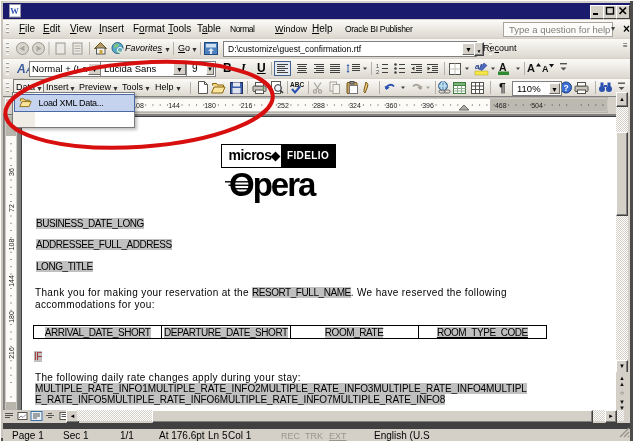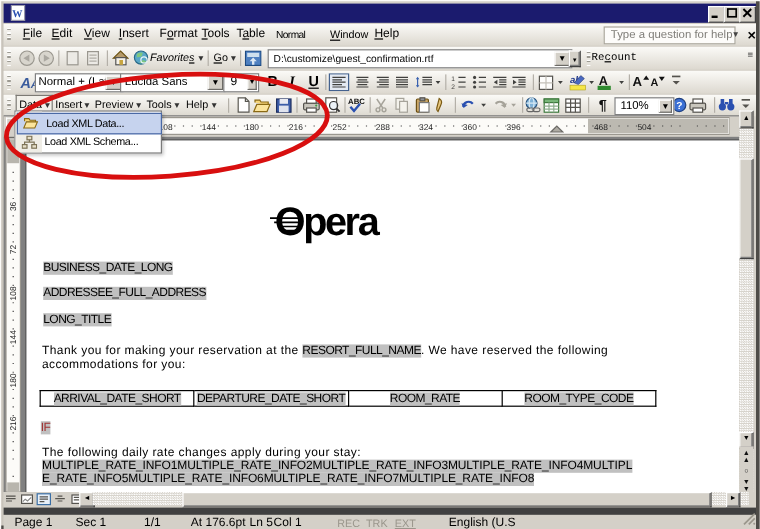--- a/index.html
+++ b/index.html
@@ -54,20 +54,21 @@
     <div class="mi" style="left:16px;"><u>F</u>ile</div>
     <div class="mi" style="left:40px;"><u>E</u>dit</div>
     <div class="mi" style="left:67px;"><u>V</u>iew</div>
     <div class="mi" style="left:96px;"><u>I</u>nsert</div>
     <div class="mi" style="left:130px;">F<u>o</u>rmat</div>
     <div class="mi" style="left:165px;"><u>T</u>ools</div>
     <div class="mi" style="left:194px;">T<u>a</u>ble</div>
     <div class="mi" style="left:227px;font-size:8.5px;letter-spacing:-0.5px;">Normal</div>
     <div class="mi" style="left:272px;font-size:9px;"><u>W</u>indow</div>
     <div class="mi" style="left:309px;"><u>H</u>elp</div>
+    <div class="mi" style="left:342px;font-size:8.5px;letter-spacing:-0.3px;">Oracle BI Publisher</div>
     <div class="cb" style="left:500px;top:2px;width:103px;height:13px;border-color:#a9a59b;background:#fdfcfa;color:#7f7d78;line-height:13px;padding-left:5px;font-size:9.5px;">Type a question for help</div>
     <div class="mi" style="left:608px;top:0px;color:#444;font-size:8px;">▾</div>
     <div class="mi" style="left:620px;font-weight:bold;font-size:12px;">×</div>
   </div>
 
   <div id="webbar" class="abs row" style="top:39px;height:19px;line-height:19px;">
     <div class="grip"></div>
     <svg class="abs" style="left:0px;top:2px;" width="220" height="15" viewBox="0 0 220 15">
       <circle cx="19.5" cy="7.5" r="6" fill="#d8d5cd" stroke="#9a978f"></circle>
       <path d="M16.5 7.5 L21.5 4.5 L21.5 10.5 Z" fill="#aaa7a0"></path>
@@ -94,21 +95,21 @@
       <div class="mi" style="left:188px;top:1px;font-size:7px;color:#333;">▼</div>
     <div class="sep" style="left:197px;"></div>
     <svg class="abs" style="left:201px;top:3px;" width="14" height="13" viewBox="0 0 14 13">
       <rect x="0.5" y="0.5" width="13" height="12" fill="#4f80c0" stroke="#1d4a80"></rect>
       <rect x="2" y="2" width="10" height="3.5" fill="#cfe0ee"></rect>
       <path d="M7 6 l3 3 h-2 v3 h-2 v-3 h-2 z" fill="#dce8f4"></path>
     </svg>
     <div class="cb" style="left:220px;top:2px;width:248px;height:14px;line-height:14px;padding-left:4px;font-size:8.5px;">D:\customize\guest_confirmation.rtf<span class="cbarrow">▼</span></div>
     <div class="sbtn" style="left:471px;top:3px;width:8px;height:12px;font-size:5px;line-height:16px;">▼</div>
     <div class="grip" style="left:486px;"></div>
-    <div class="mi" style="left:490px;font-size:9px;font-family:Liberation Mono, monospace;">Re<u>c</u>ount</div>
+    <div class="mi" style="left:480px;font-size:9px;">Re<u>c</u>ount</div>
     <div class="mi" style="left:620px;top:-3px;font-size:8px;color:#333;">≡<br>▾</div>
   </div>
 
   <div id="fmtbar" class="abs row" style="top:59px;height:19px;line-height:19px;">
     <div class="grip"></div>
     <div class="mi" style="left:14px;top:1px;font-size:12px;font-weight:bold;color:#3b5c9d;font-style:italic;">A<span style="font-size:9px;">A</span></div>
     <div class="cb" style="left:26px;top:2px;width:70px;height:14px;line-height:14px;padding-left:2px;font-size:9.5px;">Normal + (Latir<span class="cbarrow">▼</span></div>
     <div class="cb" style="left:97px;top:2px;width:83px;height:14px;line-height:14px;padding-left:3px;font-size:9.5px;">Lucida Sans<span class="cbarrow">▼</span></div>
     <div class="cb" style="left:183px;top:2px;width:23px;height:14px;line-height:14px;padding-left:5px;">9<span class="cbarrow" style="width:6px;font-size:6px;">▼</span></div>
     <div class="mi" style="left:220px;font-weight:bold;font-size:12px;">B</div>
@@ -315,41 +316,46 @@
         <text x="8" y="185" transform="rotate(-90 8 185)" dy="2.5">144</text>
         <text x="8" y="221" transform="rotate(-90 8 221)" dy="2.5">180</text>
         <text x="8" y="257" transform="rotate(-90 8 257)" dy="2.5">216</text>
       </g>
       <g fill="#444">
         <path d="M7.5 47.2h1v1h-1zM7.5 54.5h1v1h-1zM7.5 61.7h1v1h-1zM7.5 68.9h1v1h-1zM7.5 83.4h1v1h-1zM7.5 90.7h1v1h-1zM7.5 97.9h1v1h-1zM7.5 105.1h1v1h-1zM7.5 119.6h1v1h-1zM7.5 126.8h1v1h-1zM7.5 134.1h1v1h-1zM7.5 141.3h1v1h-1zM7.5 155.8h1v1h-1zM7.5 163.0h1v1h-1zM7.5 170.2h1v1h-1zM7.5 177.5h1v1h-1zM7.5 192.0h1v1h-1zM7.5 199.2h1v1h-1zM7.5 206.4h1v1h-1zM7.5 213.7h1v1h-1zM7.5 228.1h1v1h-1zM7.5 235.4h1v1h-1zM7.5 242.6h1v1h-1zM7.5 249.8h1v1h-1zM7.5 264.3h1v1h-1zM7.5 271.6h1v1h-1zM7.5 278.8h1v1h-1zM7.5 286.0h1v1h-1zM7.5 300.5h1v1h-1z"></path>
       </g>
     </svg>
     <div id="page">
 
+      <div class="abs" style="left:199px;top:27px;width:113px;height:22px;border:1px solid #000;background:#fff;">
+        <div class="abs" style="left:0;top:0;width:56px;height:22px;background:#fff;color:#000;font-weight:bold;font-size:14px;line-height:21px;text-align:center;letter-spacing:-0.5px;">micros</div>
+        <div class="abs" style="left:50px;top:7.5px;width:7px;height:7px;background:#000;transform:rotate(45deg);"></div>
+        <div class="abs" style="left:59px;top:0;width:54px;height:22px;background:#000;color:#fff;font-weight:bold;font-size:10px;line-height:22px;text-align:center;letter-spacing:0.4px;">FIDELIO</div>
+      </div>
 
       <div class="abs" style="left:207px;top:49px;width:112px;height:38px;color:#000;font-weight:bold;font-size:33px;letter-spacing:-2px;">Opera</div>
       <svg class="abs" style="left:203px;top:62px;" width="26" height="16" viewBox="0 0 30 16">
         <g stroke="#000" stroke-width="1.6">
           <line x1="0" y1="2" x2="28" y2="2"></line>
           <line x1="4" y1="6" x2="28" y2="6"></line>
           <line x1="8" y1="10" x2="28" y2="10"></line>
           <line x1="12" y1="14" x2="28" y2="14"></line>
         </g>
       </svg>
       <div class="doc" style="left:14px;top:100.5px;"><span class="fld">BUSINESS_DATE_LONG</span></div>
       <div class="doc" style="left:14px;top:121.5px;"><span class="fld">ADDRESSEE_FULL_ADDRESS</span></div>
       <div class="doc" style="left:14px;top:144px;"><span class="fld">LONG_TITLE</span></div>
       <div class="doc" style="left:13px;top:170px;line-height:11.5px;">Thank you for making your reservation at the <span class="fld">RESORT_FULL_NAME</span>. We have reserved the following<br>accommodations for you:</div>
       <table class="abs" style="left:11px;top:208px;width:514px;border-collapse:collapse;font-size:10px;table-layout:fixed;">
         <tbody>
         <tr style="height:13px;">
           <td style="border:1px solid #000;text-align:center;padding:0;"><span class="fld">ARRIVAL_DATE_SHORT</span></td>
           <td style="border:1px solid #000;text-align:center;padding:0;"><span class="fld">DEPARTURE_DATE_SHORT</span></td>
           <td style="border:1px solid #000;text-align:center;padding:0;"><span class="fld">ROOM_RATE</span></td>
-          <td style="border:1px solid #000;text-align:center;padding:0;"><span class="fld">ROOM_TYPE_CODE</span></td>
+          <td style="border:1px solid #000;text-align:center;padding:0;text-decoration:underline;"><span class="fld">ROOM_TYPE_CODE</span></td>
         </tr>
       </tbody>
         </table>
       <div class="doc" style="left:12px;top:233.5px;color:#a03333;"><span class="fld">IF</span></div>
       <div class="doc" style="left:13px;top:254.5px;">The following daily rate changes apply during your stay:</div>
       <div class="doc" style="left:13px;top:265.5px;letter-spacing:0;"><span class="fld" style="letter-spacing:-0.1px;">MULTIPLE_RATE_INFO1MULTIPLE_RATE_INFO2MULTIPLE_RATE_INFO3MULTIPLE_RATE_INFO4MULTIPL</span></div>
       <div class="doc" style="left:13px;top:276.5px;letter-spacing:0;"><span class="fld" style="letter-spacing:-0.1px;">E_RATE_INFO5MULTIPLE_RATE_INFO6MULTIPLE_RATE_INFO7MULTIPLE_RATE_INFO8</span></div>
     </div>
   </div>
 
@@ -408,29 +414,18 @@
 
   <div id="dropdown" class="abs" style="left:12px;top:92px;width:121px;height:34px;background:#fff;border:1px solid #7a7a7a;box-shadow:2px 2px 3px rgba(0,0,0,0.25);z-index:40;font-size:9px;letter-spacing:-0.3px;">
     <div class="abs" style="left:0;top:0;width:22px;height:34px;background:#efede6;"></div>
     <div class="abs" style="left:0.5px;top:0.5px;width:119px;height:16px;background:#c6d3ee;border:1px solid #4a69a5;line-height:16px;">
       <span style="position:absolute;left:24px;white-space:nowrap;">Load XML Data...</span>
       <svg style="position:absolute;left:4px;top:2.5px;" width="13" height="11" viewBox="0 0 14 12">
         <path d="M1.5 4.5 v-2.5 h4 l1 1.5 h5 v2" fill="#f7d578" stroke="#8a6914"></path>
         <path d="M0.8 10.5 l2.4-5.5 h10 l-2.4 5.5 z" fill="#fbe49c" stroke="#8a6914"></path>
       </svg>
     </div>
-    <div class="abs" style="left:0;top:17px;width:121px;height:17px;line-height:17px;">
-      <span style="position:absolute;left:24px;white-space:nowrap;">Load XML Schema...</span>
-      <svg style="position:absolute;left:5px;top:3px;" width="13" height="12" viewBox="0 0 13 12">
-        <g fill="#e7dfc9" stroke="#7c7256">
-          <rect x="4.5" y="0.5" width="4" height="3"></rect>
-          <rect x="0.5" y="7.5" width="4" height="3"></rect>
-          <rect x="8.5" y="7.5" width="4" height="3"></rect>
-        </g>
-        <path d="M6.5 3.5 v2 M2.5 7.5 v-2 h8 v2" fill="none" stroke="#7c7256"></path>
-      </svg>
-    </div>
   </div>
 
   <svg class="abs" style="left:0;top:0;z-index:60;pointer-events:none;" width="633" height="441">
     <ellipse cx="139" cy="105" rx="134" ry="42" fill="none" stroke="#d80f0f" stroke-width="4" transform="rotate(-4 137 104)"></ellipse>
   </svg>
 </div>
 
 </body></html>

